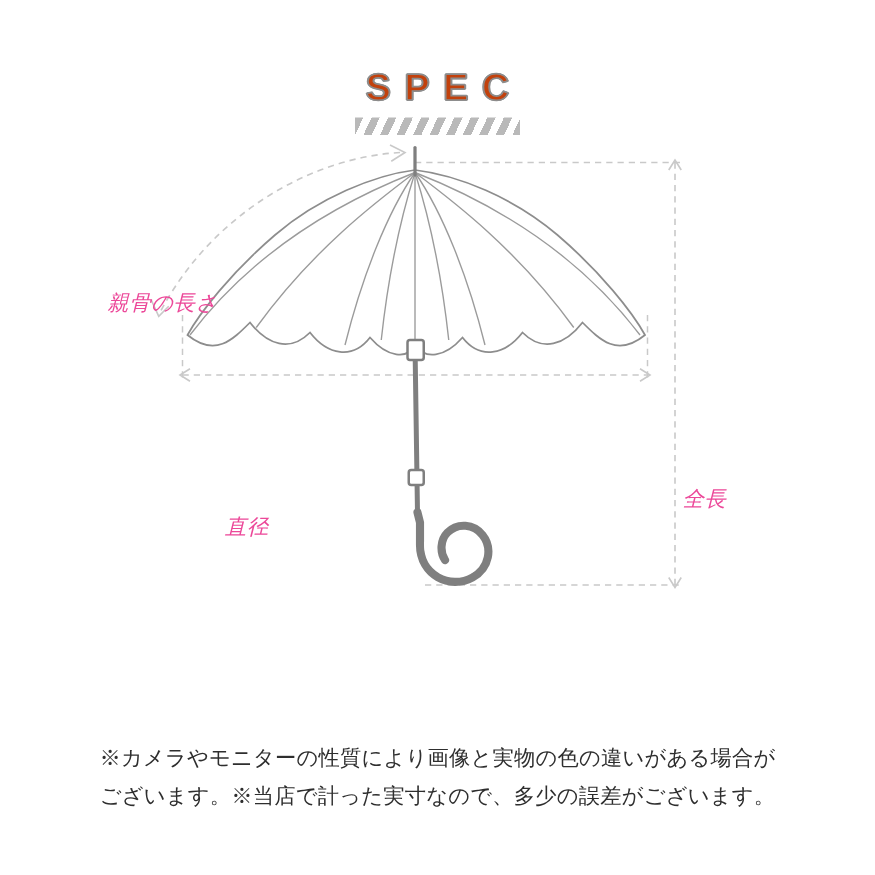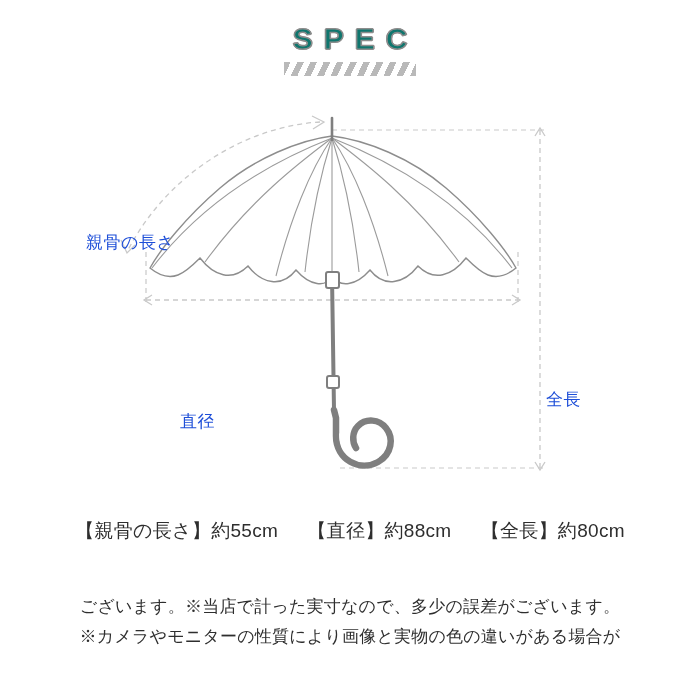--- a/index.html
+++ b/index.html
@@ -28,27 +28,28 @@
     top: 22px;
     left: 0;
     width: 700px;
     text-align: center;
   }
   .title-text {
     font-family: "Liberation Sans", sans-serif;
     font-size: 30px;
     font-weight: bold;
     letter-spacing: 11px;
-    color: #0f766e;
+    color: #c2410c;
     -webkit-text-stroke: 1.2px #8d8d8d;
     text-shadow:
       -1px 0 #8d8d8d, 1px 0 #8d8d8d,
       0 -1px #8d8d8d, 0 1px #8d8d8d;
     line-height: 34px;
     padding-left: 11px;
+    margin-top: 32px;
   }
   .title-stripes {
     margin: 6px auto 0 auto;
     width: 132px;
     height: 14px;
     background-image: repeating-linear-gradient(
       115deg,
       #b9b9b9 0px,
       #b9b9b9 6px,
       #ffffff 6px,
@@ -64,23 +65,24 @@
     width: 700px;
     height: 400px;
   }
   .diagram svg {
     display: block;
   }
 
   .lbl {
     position: absolute;
     font-size: 17px;
-    color: #1d4ed8;
+    color: #ec4899;
     letter-spacing: 0.5px;
     white-space: nowrap;
+    font-style: italic;
   }
   .lbl-rib   { left: 86px;  top: 131px; }
   .lbl-diam  { left: 180px; top: 310px; }
   .lbl-total { left: 546px; top: 288px; }
 
   
   .spec-line {
     position: absolute;
     top: 518px;
     left: 0;
@@ -206,26 +208,19 @@
         <path d="M340,334 C340,356 362,366 378,357"></path>
       </g>
 
     </svg>
 
     <div class="lbl lbl-rib">親骨の長さ</div>
     <div class="lbl lbl-diam">直径</div>
     <div class="lbl lbl-total">全長</div>
   </div>
 
-  <div class="spec-line">
-    <span class="item">【親骨の長さ】約55cm</span>
-    <span class="gap"></span>
-    <span class="item">【直径】約88cm</span>
-    <span class="gap"></span>
-    <span class="item">【全長】約80cm</span>
+
+  <div class="note">
+    <span class="note-line">※カメラやモニターの性質により画像と実物の色の違いがある場合が</span>
+    <span class="note-line">ございます。※当店で計った実寸なので、多少の誤差がございます。</span>
   </div>
 
-  <div class="note">
-    <span class="note-line">ございます。※当店で計った実寸なので、多少の誤差がございます。</span>
-    <span class="note-line">※カメラやモニターの性質により画像と実物の色の違いがある場合が</span>
-  </div>
-
 </div>
 
 </body></html>

